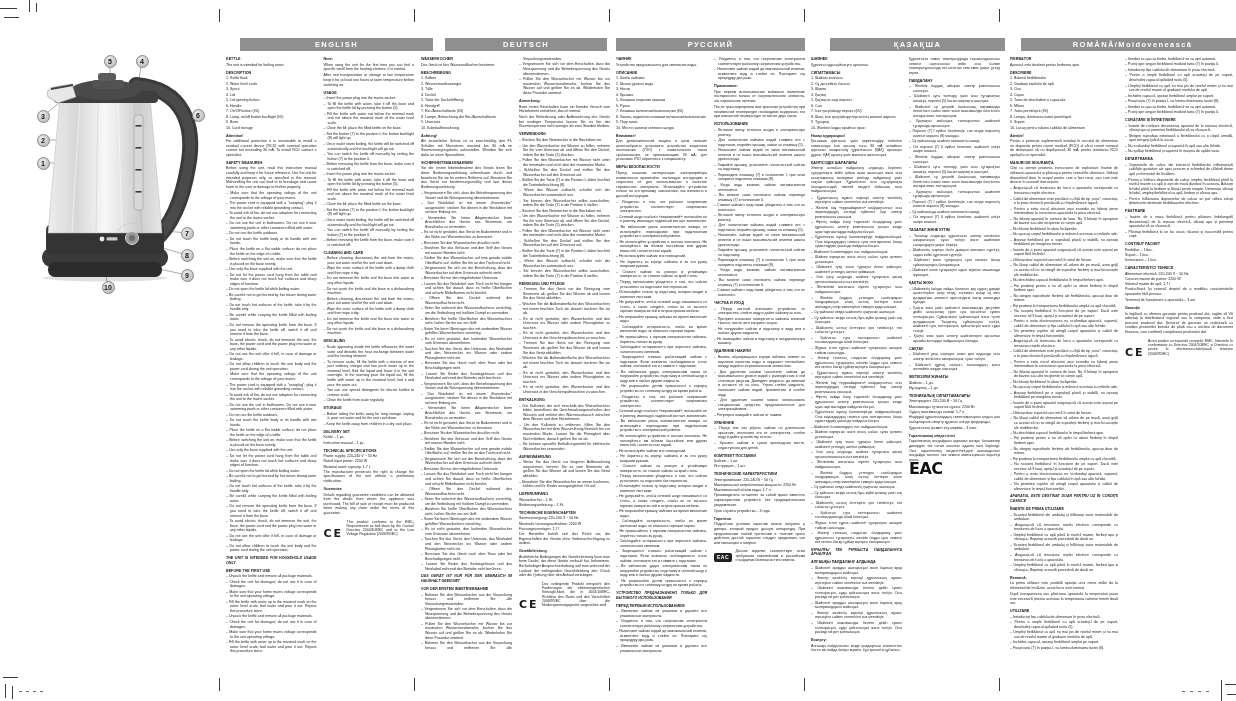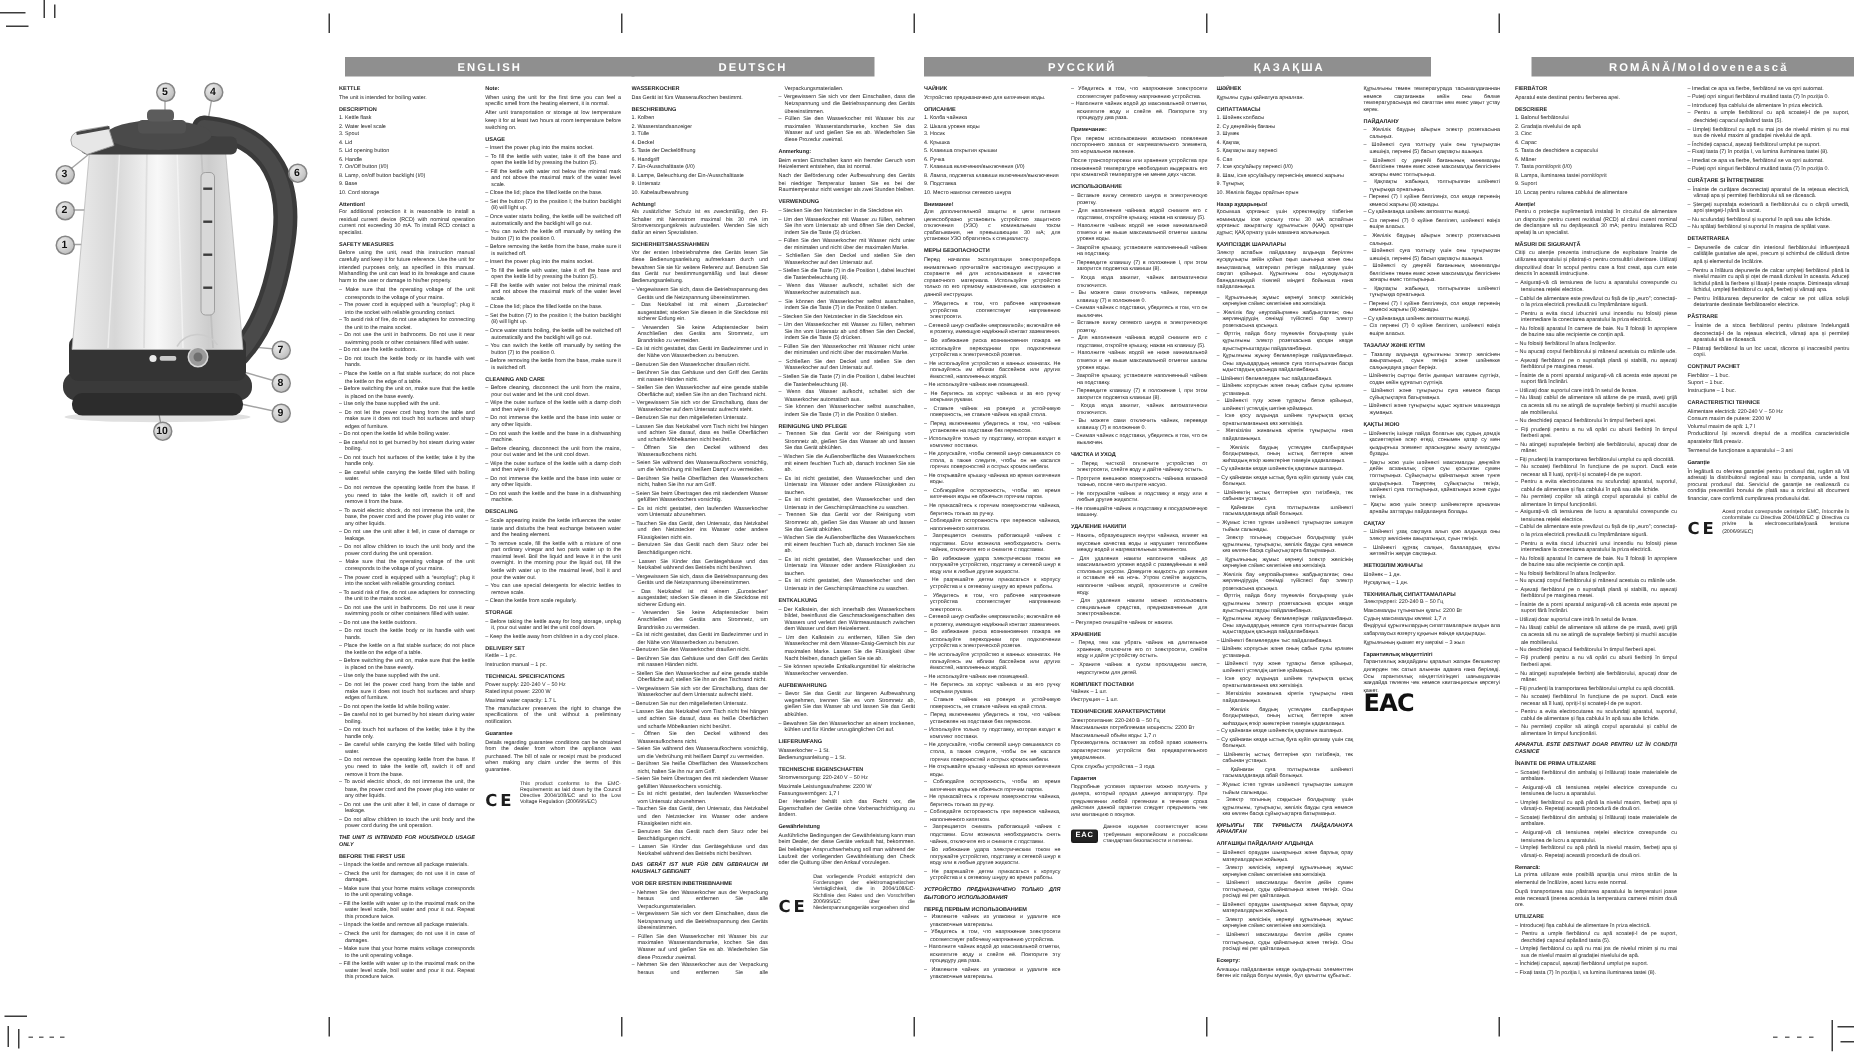--- a/index.html
+++ b/index.html
@@ -147,21 +147,21 @@
     <div class="callout" style="left: 135.5px; top: 54.5px;">4</div>
     <div class="callout" style="left: 103.5px; top: 54.5px;">5</div>
     <div class="callout" style="left: 191.5px; top: 108.5px;">6</div>
     <div class="callout" style="left: 180.5px; top: 226.5px;">7</div>
     <div class="callout" style="left: 180.5px; top: 248.5px;">8</div>
     <div class="callout" style="left: 180.5px; top: 268.5px;">9</div>
     <div class="callout" style="left: 101.5px; top: 280.5px;">10</div>
   </div>
 
 <div id="panels">
-    <div class="colhead" style="left: 230px; width: 193px;">ENGLISH</div>
+    <div class="colhead" style="left: 240px; width: 193px;">ENGLISH</div>
     <div class="colbody" style="left: 226px; width: 188px;">
       <div class="h first">KETTLE</div>
       <div class="p">The unit is intended for boiling water.</div>
       <div class="h">DESCRIPTION</div>
       <div class="li">1. Kettle flask</div>
       <div class="li">2. Water level scale</div>
       <div class="li">3. Spout</div>
       <div class="li">4. Lid</div>
       <div class="li">5. Lid opening button</div>
       <div class="li">6. Handle</div>
@@ -264,21 +264,21 @@
       <div class="kv">Rated input power: 2200 W</div>
       <div class="kv">Maximal water capacity: 1.7 L</div>
       <div class="p">The manufacturer preserves the right to change the specifications of the unit without a preliminary notification.</div>
       <div class="h">Guarantee</div>
       <div class="p">Details regarding guarantee conditions can be obtained from the dealer from whom the appliance was purchased. The bill of sale or receipt must be produced when making any claim under the terms of this guarantee.</div>
       <div class="certrow">
         <span class="cemark">CE</span>
         <div class="certtext">This product conforms to the EMC-Requirements as laid down by the Council Directive 2004/108/EC and to the Low Voltage Regulation (2006/95/EC)</div>
       </div>
     </div>
-    <div class="colhead" style="left: 421px; width: 162px;">DEUTSCH</div>
+    <div class="colhead" style="left: 445px; width: 162px;">DEUTSCH</div>
     <div class="colbody" style="left: 421px; width: 189px;">
       <div class="h first">WASSERKOCHER</div>
       <div class="p">Das Gerät ist fürs Wasseraufkochen bestimmt.</div>
       <div class="h">BESCHREIBUNG</div>
       <div class="li">1. Kolben</div>
       <div class="li">2. Wasserstandsanzeiger</div>
       <div class="li">3. Tülle</div>
       <div class="li">4. Deckel</div>
       <div class="li">5. Taste der Deckelöffnung</div>
       <div class="li">6. Handgriff</div>
@@ -376,21 +376,21 @@
       <div class="kv">Maximale Leistungsaufnahme: 2200 W</div>
       <div class="kv">Fassungsvermögen: 1,7 l</div>
       <div class="p">Der Hersteller behält sich das Recht vor, die Eigenschaften der Geräte ohne Vorbenachrichtigung zu ändern.</div>
       <div class="h">Gewährleistung</div>
       <div class="p">Ausführliche Bedingungen der Gewährleistung kann man beim Dealer, der diese Geräte verkauft hat, bekommen. Bei beliebiger Anspruchserhebung soll man während der Laufzeit der vorliegenden Gewährleistung den Check oder die Quittung über den Ankauf vorzulegen.</div>
       <div class="certrow">
         <span class="cemark">CE</span>
         <div class="certtext">Das vorliegende Produkt entspricht den Forderungen der elektromagnetischen Verträglichkeit, die in 2004/108/EC-Richtlinie des Rates und den Vorschriften 2006/95/EC über die Niederspannungsgeräte vorgesehen sind</div>
       </div>
     </div>
-    <div class="colhead" style="left: 616px; width: 189px; padding-left: 11px;">РУССКИЙ</div>
+    <div class="colhead" style="left: 616px; width: 189px;">РУССКИЙ</div>
     <div class="colbody" style="left: 616px; width: 189px;">
       <div class="h first">ЧАЙНИК</div>
       <div class="p">Устройство предназначено для кипячения воды.</div>
       <div class="h">ОПИСАНИЕ</div>
       <div class="li">1. Колба чайника</div>
       <div class="li">2. Шкала уровня воды</div>
       <div class="li">3. Носик</div>
       <div class="li">4. Крышка</div>
       <div class="li">5. Клавиша открытия крышки</div>
       <div class="li">6. Ручка</div>
@@ -486,21 +486,21 @@
       <div class="kv">Максимальный объём воды: 1,7 л</div>
       <div class="p">Производитель оставляет за собой право изменять характеристики устройств без предварительного уведомления.</div>
       <div class="p">Срок службы устройства – 3 года</div>
       <div class="h">Гарантия</div>
       <div class="p">Подробные условия гарантии можно получить у дилера, который продал данную аппаратуру. При предъявлении любой претензии в течение срока действия данной гарантии следует предъявить чек или квитанцию о покупке.</div>
       <div class="certrow">
         <span class="eacsm">EAC</span>
         <div class="certtext">Данное изделие соответствует всем требуемым европейским и российским стандартам безопасности и гигиены.</div>
       </div>
     </div>
-    <div class="colhead" style="left: 765px; width: 189px;">ҚАЗАҚША</div>
+    <div class="colhead" style="left: 830px; width: 175px;">ҚАЗАҚША</div>
     <div class="colbody" style="left: 811px; width: 189px;">
       <div class="h first">ШӘЙНЕК</div>
       <div class="p">Құрылғы суды қайнатуға арналған.</div>
       <div class="h">СИПАТТАМАСЫ</div>
       <div class="li">1. Шәйнек колбасы</div>
       <div class="li">2. Су деңгейінің бағаны</div>
       <div class="li">3. Шүмек</div>
       <div class="li">4. Қақпақ</div>
       <div class="li">5. Қақпақты ашу пернесі</div>
       <div class="li">6. Сап</div>

